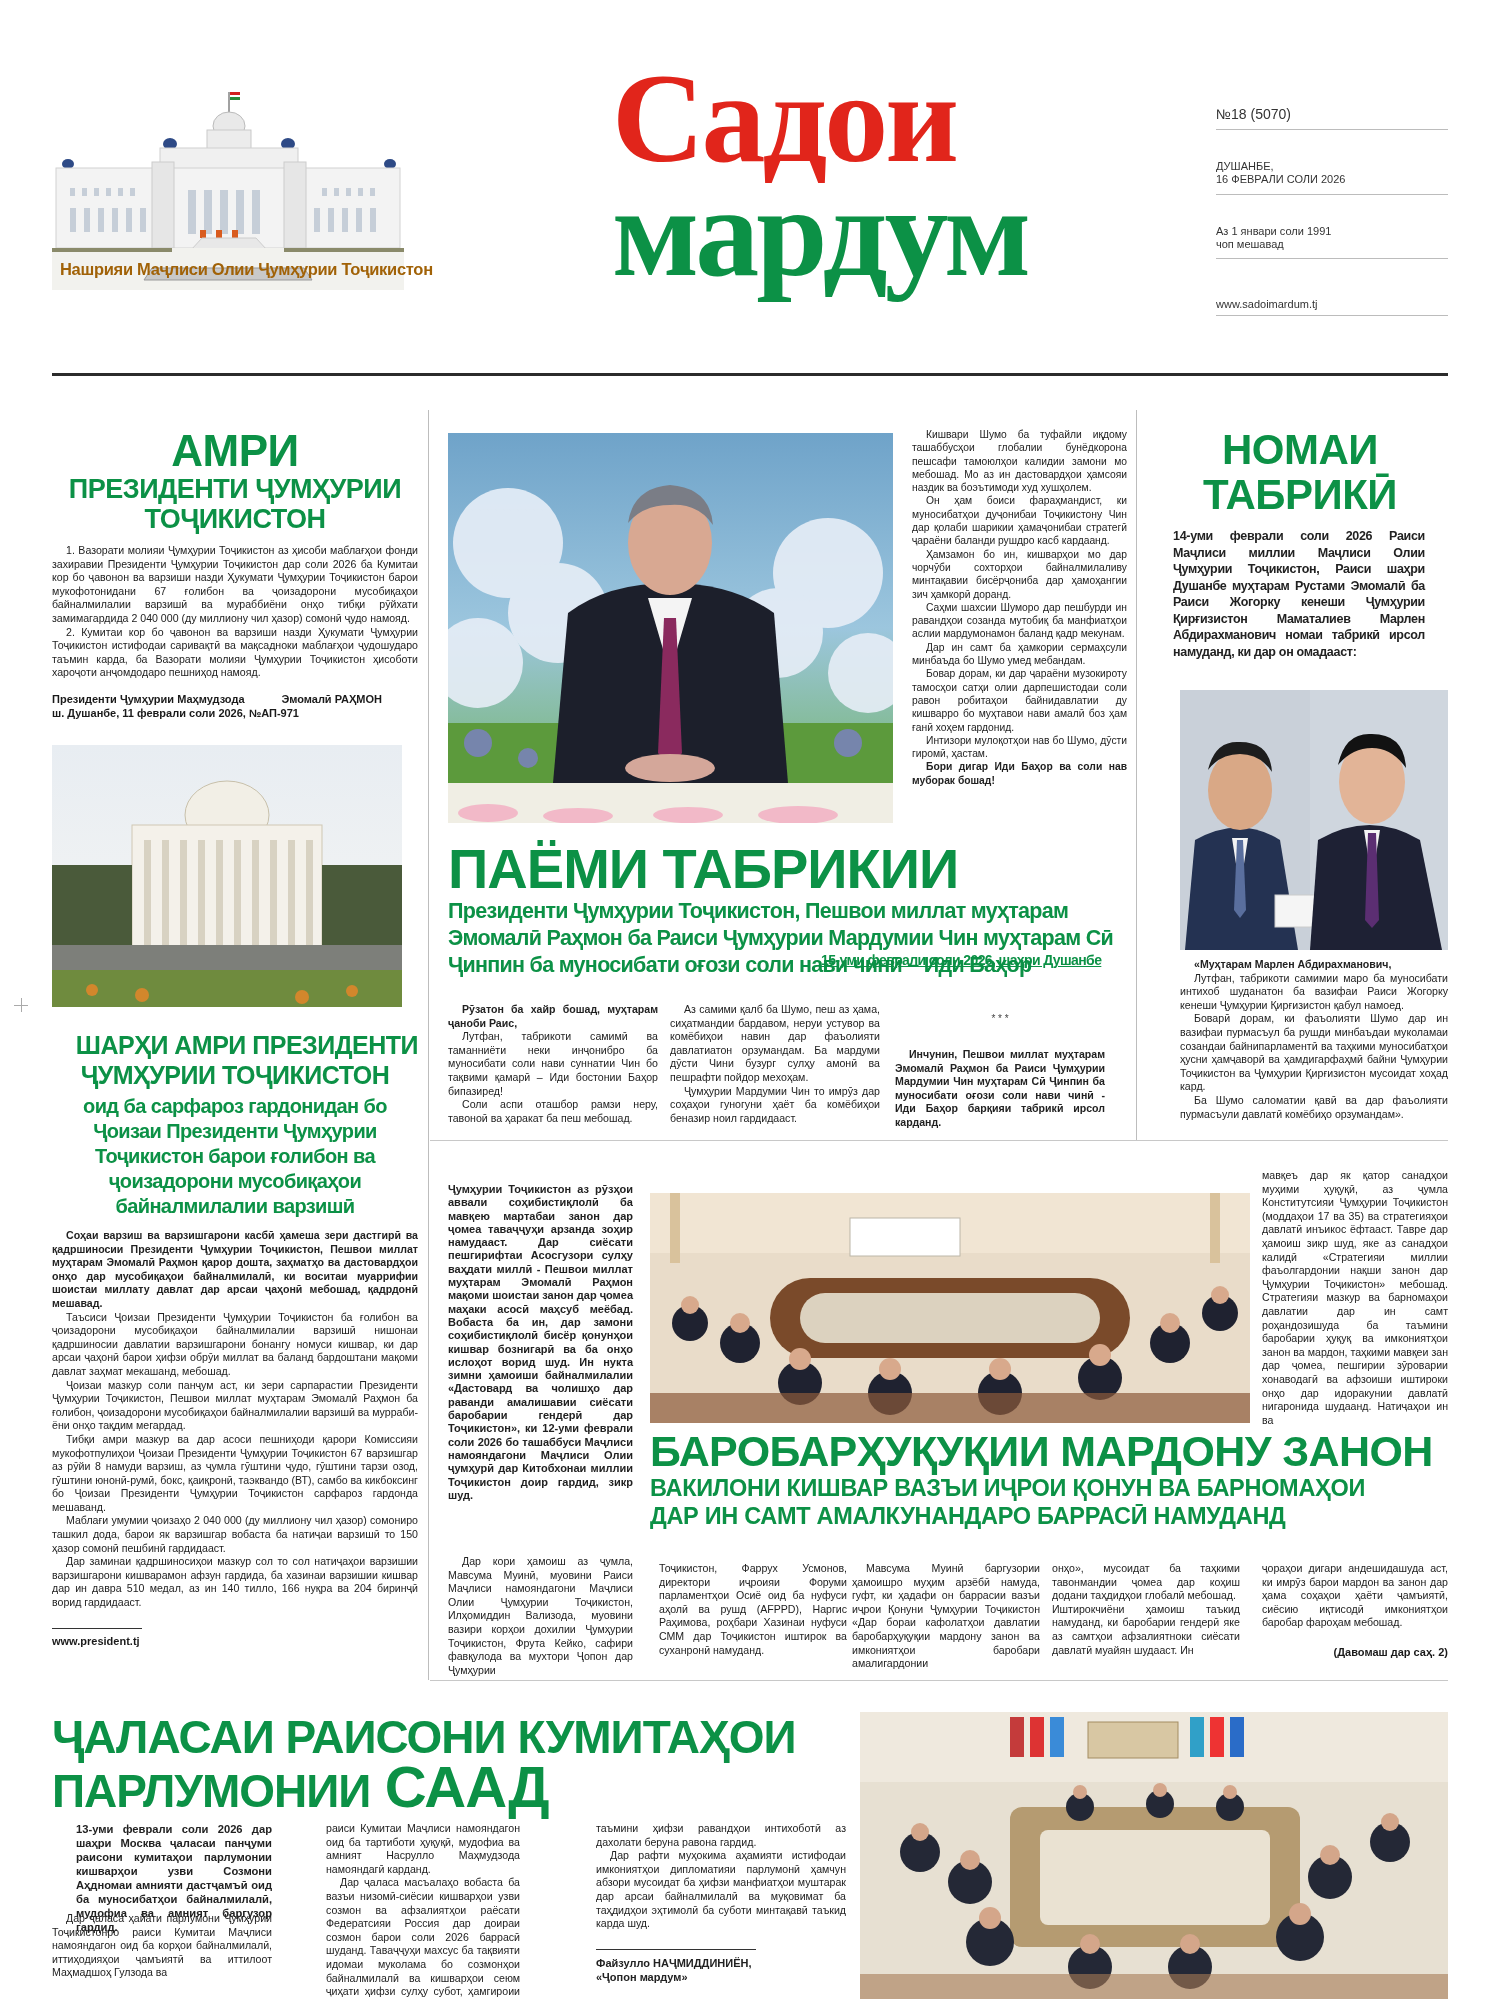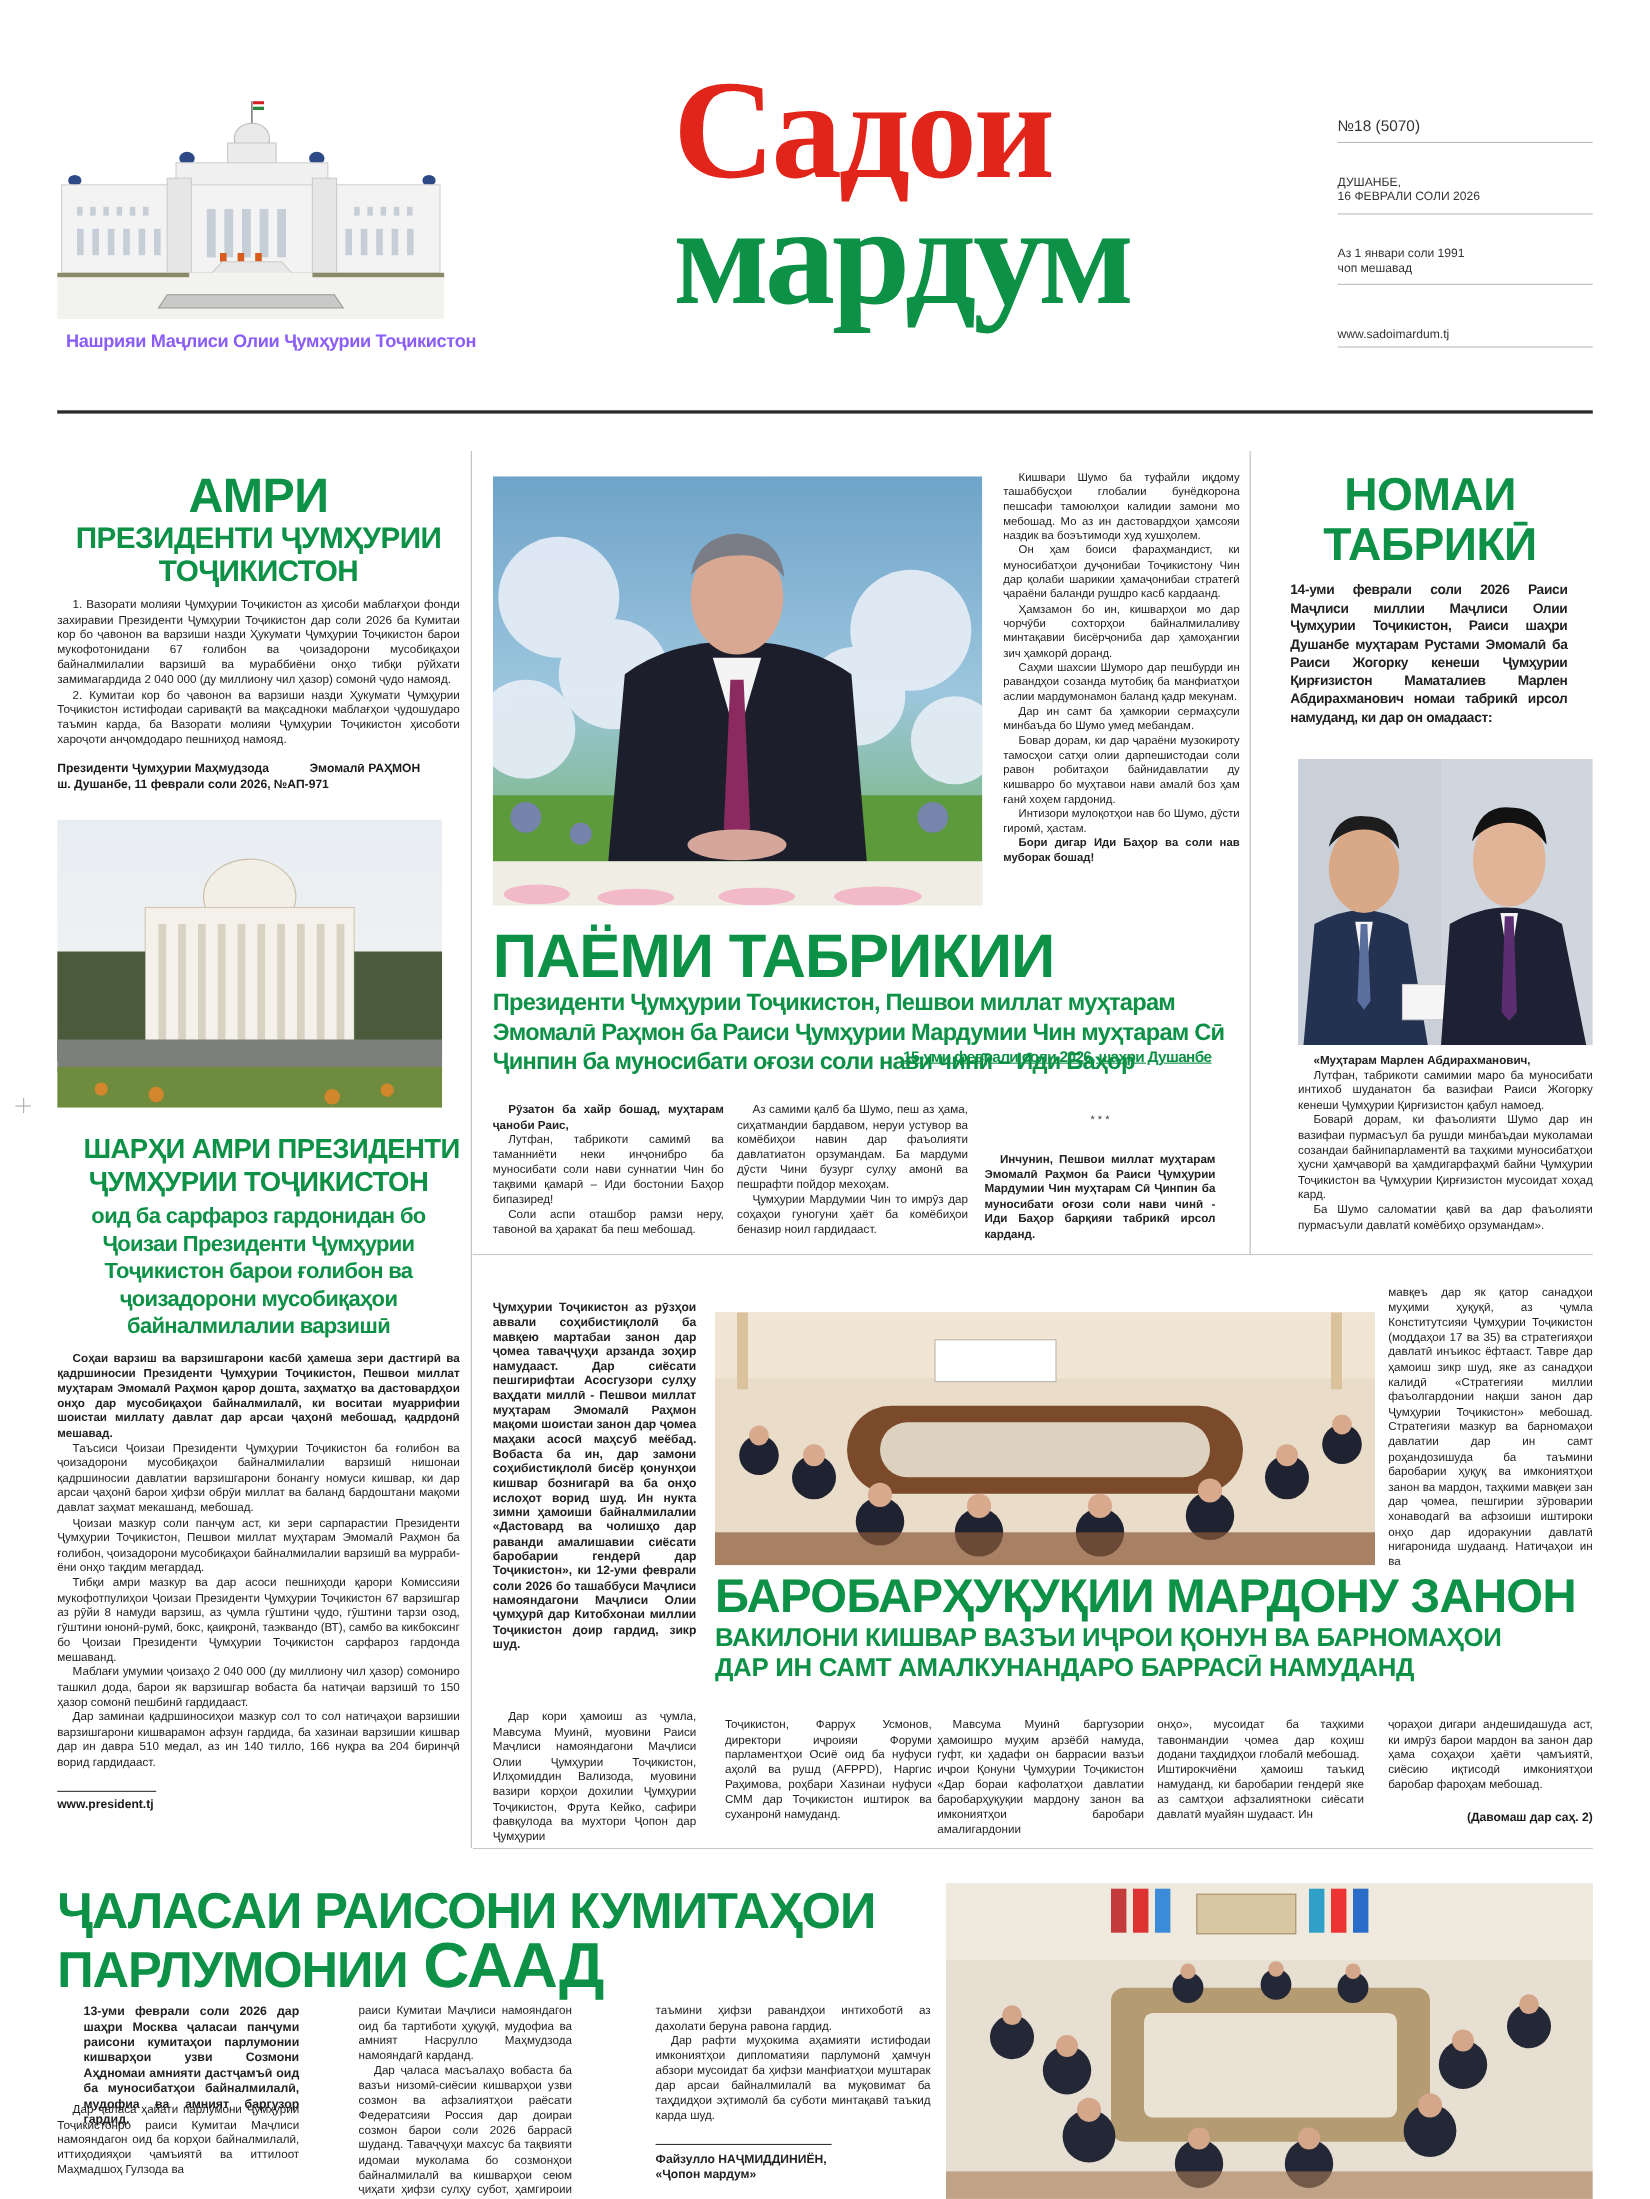--- a/index.html
+++ b/index.html
@@ -74,21 +74,21 @@
     </g>
     <rect x="148" y="140" width="6" height="8" fill="#d95b1e"></rect>
       <rect x="164" y="140" width="6" height="8" fill="#d95b1e"></rect>
       <rect x="180" y="140" width="6" height="8" fill="#d95b1e"></rect>
     <polygon points="150,148 204,148 226,172 128,172" fill="#e8e8e8" stroke="#ccc"></polygon>
     <rect x="0" y="158" width="352" height="42" fill="#f2f2ee"></rect>
     <rect x="0" y="158" width="120" height="4" fill="#8a8a6a"></rect>
       <rect x="232" y="158" width="120" height="4" fill="#8a8a6a"></rect>
     <polygon points="100,178 252,178 260,190 92,190" fill="#c9c9c9" stroke="#999"></polygon>
   </svg>
-  <div class="abs" style="left:60px;top:260px;font-size:16.5px;font-weight:bold;color:#8b5cf6;letter-spacing:-0.3px;margin-top:41px;">Нашрияи Маҷлиси Олии Ҷумҳурии Тоҷикистон</div>
+  <div class="abs" style="left:60px;top:260px;font-size:16.5px;font-weight:bold;color:#a16207;letter-spacing:-0.3px;">Нашрияи Маҷлиси Олии Ҷумҳурии Тоҷикистон</div>
 
   <div class="logo-line" style="left:612px;top:58px;font-size:128px;line-height:120px;color:#e1251b;">Садои</div>
   <div class="logo-line" style="left:612px;top:172px;font-size:128px;line-height:120px;color:#0c9146;">мардум</div>
 
   <div class="info-row" style="top:108px;height:22px;font-size:14px;">№18 (5070)</div>
   <div class="info-row" style="top:160px;height:35px;">
     <div>ДУШАНБЕ,</div>
     <div>16 ФЕВРАЛИ СОЛИ 2026</div>
   </div>
   <div class="info-row" style="top:225px;height:34px;">

